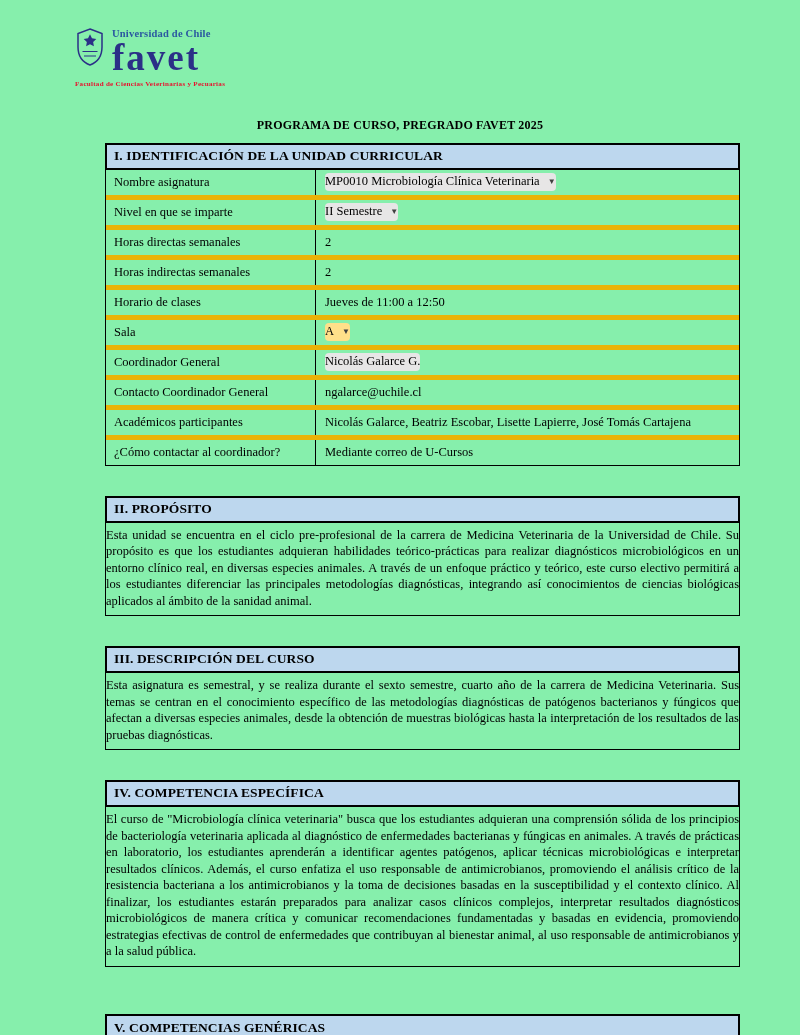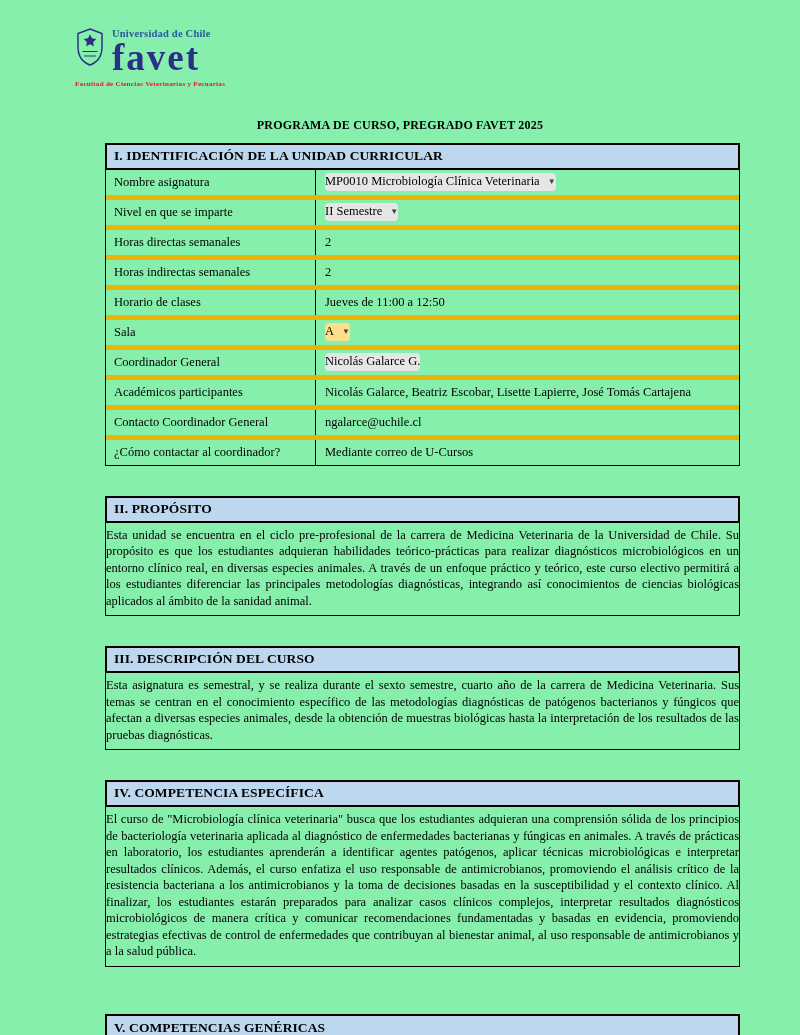--- a/index.html
+++ b/index.html
@@ -134,30 +134,30 @@
       <div class="id-row">
         <div class="id-label">Coordinador General</div>
         <div class="id-value">
           <span class="chip chip-gray">
             <span>Nicolás Galarce G.</span>
           </span>
         </div>
       </div>
 
       <div class="id-row">
-        <div class="id-label">Académicos participantes</div>
+        <div class="id-label">Contacto Coordinador General</div>
         <div class="id-value">
-          <span>Nicolás Galarce, Beatriz Escobar, Lisette Lapierre, José Tomás Cartajena</span>
+          <span>ngalarce@uchile.cl</span>
         </div>
       </div>
 
       <div class="id-row">
-        <div class="id-label">Contacto Coordinador General</div>
+        <div class="id-label">Académicos participantes</div>
         <div class="id-value">
-          <span>ngalarce@uchile.cl</span>
+          <span>Nicolás Galarce, Beatriz Escobar, Lisette Lapierre, José Tomás Cartajena</span>
         </div>
       </div>
 
       <div class="id-row">
         <div class="id-label">¿Cómo contactar al coordinador?</div>
         <div class="id-value">
           <span>Mediante correo de U-Cursos</span>
         </div>
       </div>
 

